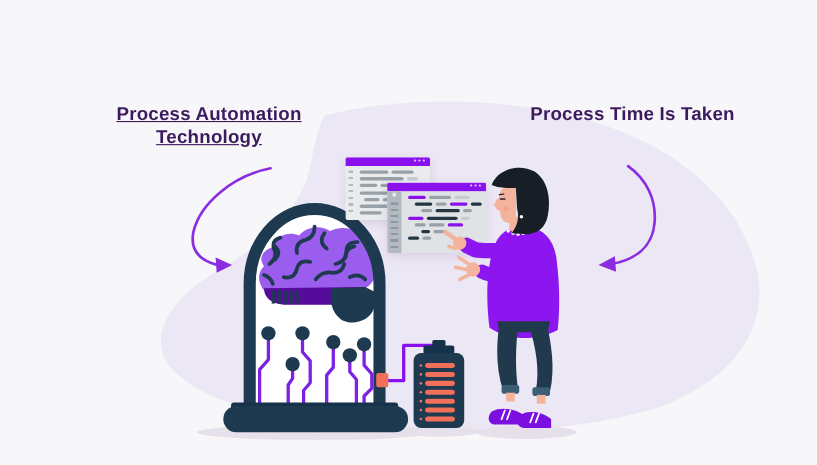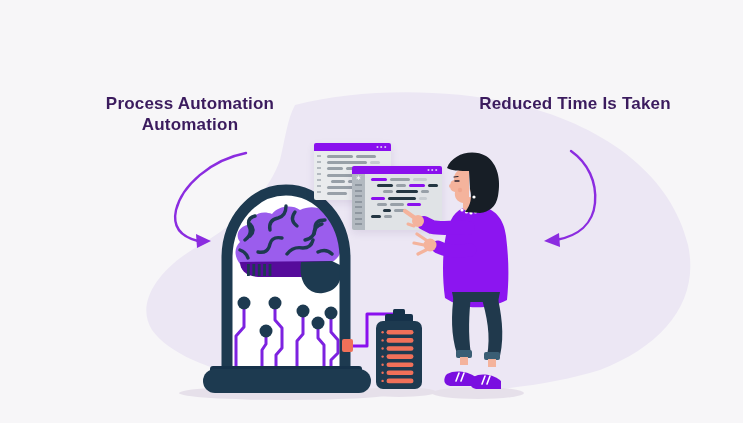--- a/index.html
+++ b/index.html
@@ -306,21 +306,21 @@
       <path class="s-face" stroke-width="1.4" d="M455 181 L459 181"></path>
       <path class="s-face" stroke-width="1.2" d="M454 177 L458 176.5"></path>
       <circle class="f-skin" cx="474" cy="189" r="4.5"></circle>
       <path class="f-hair" d="M447 168 C 452 154, 472 148, 486 156 C 498 164, 501 180, 498 196
         C 496 207, 489 212, 480 213 L 465 212 C 471 205, 472 197, 470 189 L 469 171
         C 461 171, 452 171, 447 168 Z"></path>
       <circle fill="#ffffff" cx="474" cy="197" r="1.6"></circle>
     </g>
   </svg>
 
-  <div class="caption caption-left" style="z-index:6;">
+  <div class="caption caption-left" style="z-index:6;text-decoration:underline;">
     <div>Process Automation</div>
-    <div>Automation</div>
+    <div>Technology</div>
   </div>
   <div class="caption caption-right" style="z-index:6;">
-    <div>Reduced Time Is Taken</div>
+    <div>Process Time Is Taken</div>
   </div>
 
 </div>
 
 </body></html>

